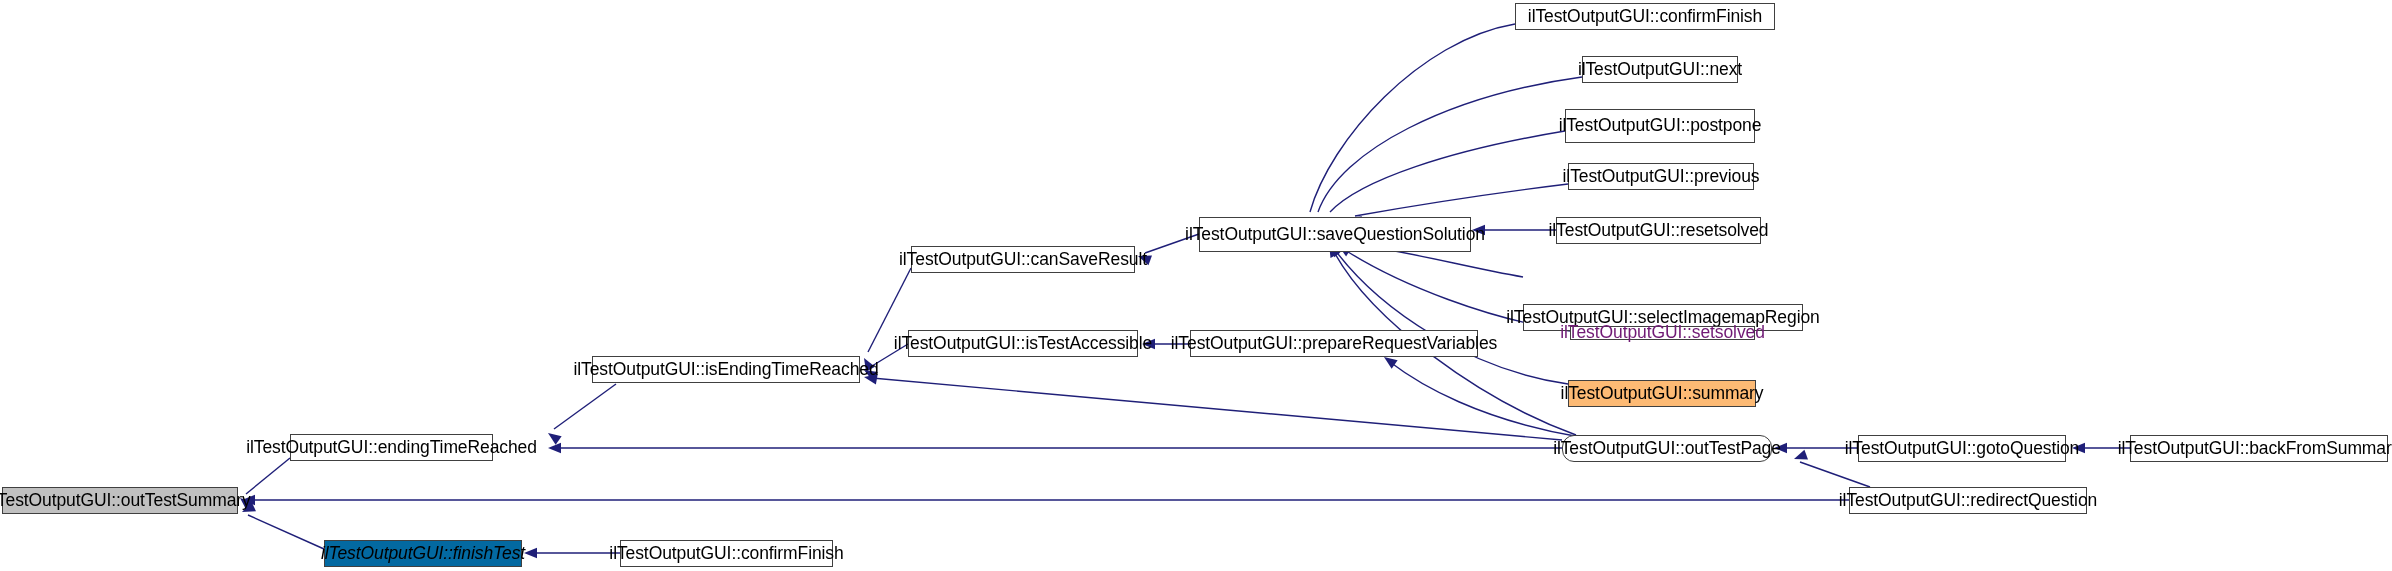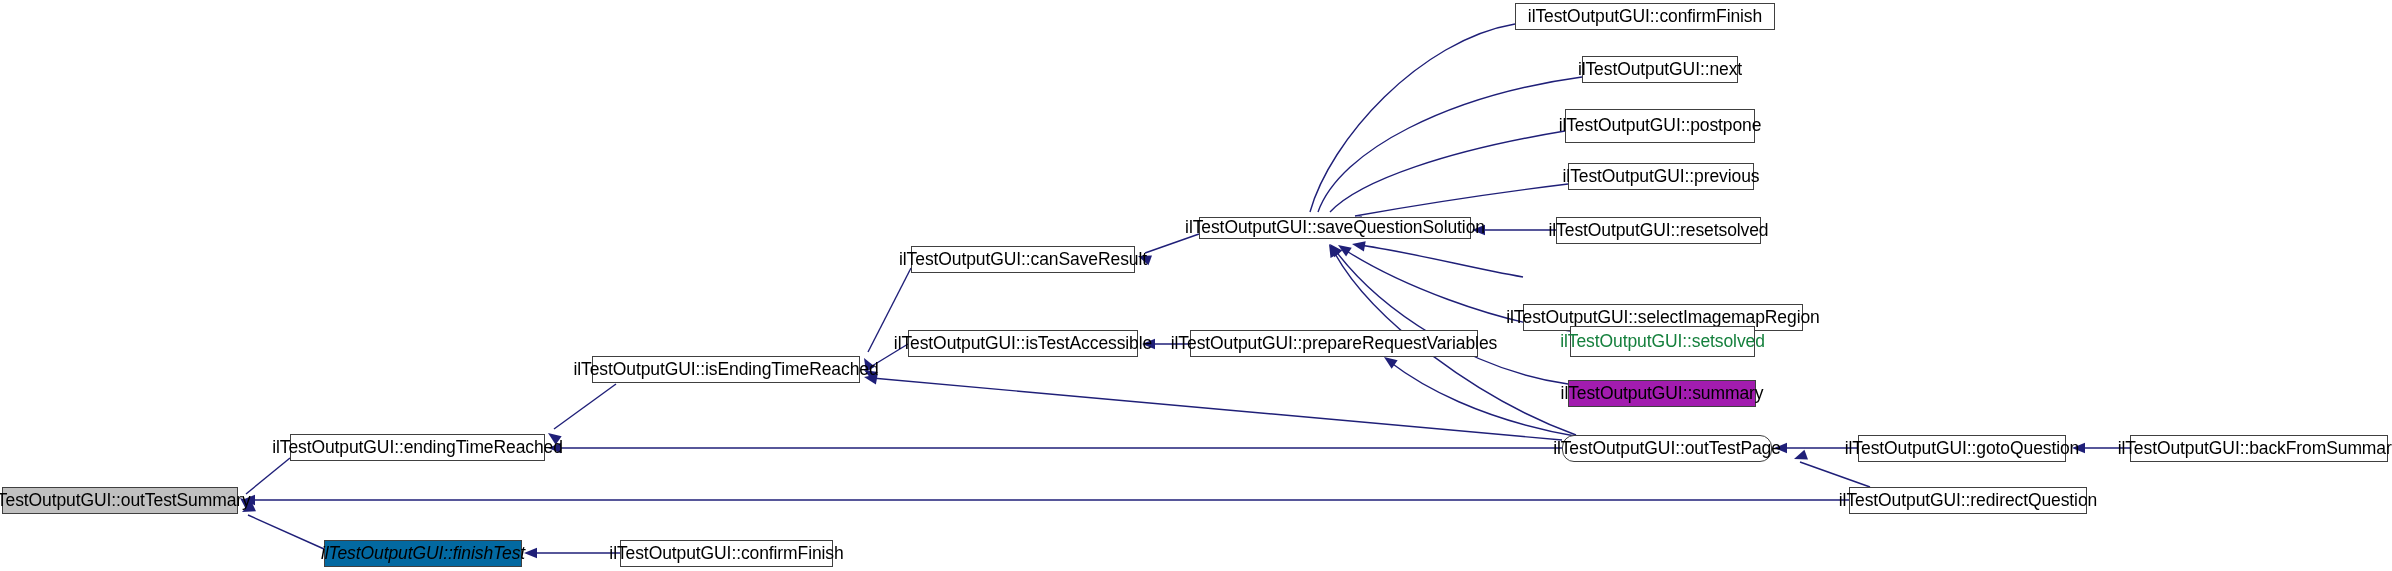--- a/index.html
+++ b/index.html
@@ -102,66 +102,66 @@
       <polygon points="0,0 -13,-5.2 -13,5.2" fill="#1f1f78" transform="translate(1774,448) rotate(180)"></polygon>
       <path d="M 2130,448 L 2080,448" fill="none" stroke="#1f1f78" stroke-width="1.4"></path>
       <polygon points="0,0 -13,-5.2 -13,5.2" fill="#1f1f78" transform="translate(2072,448) rotate(180)"></polygon>
       <path d="M 1870,487 L 1800,462" fill="none" stroke="#1f1f78" stroke-width="1.4"></path>
       <polygon points="0,0 -13,-5.2 -13,5.2" fill="#1f1f78" transform="translate(1794,459) rotate(160)"></polygon>
     </svg>
   <div id="node-layer">
       <div class="node current" style="left: 2px; top: 487px; width: 236px; height: 27px; border-color: rgb(64, 64, 64); background: rgb(192, 192, 192); color: rgb(0, 0, 0);">
         <span class="node-label">ilTestOutputGUI::outTestSummary</span>
       </div>
-      <div class="node" style="left: 290px; top: 434px; width: 255px; height: 27px; border-color: rgb(64, 64, 64); background: rgb(255, 255, 255); color: rgb(0, 0, 0);">
+      <div class="node" style="left: 290px; top: 434px; width: 203px; height: 27px; border-color: rgb(64, 64, 64); background: rgb(255, 255, 255); color: rgb(0, 0, 0);">
         <span class="node-label">ilTestOutputGUI::endingTimeReached</span>
       </div>
       <div class="node" style="left: 324px; top: 540px; width: 198px; height: 27px; border-color: rgb(64, 64, 64); background: #0369a1; color: rgb(0, 0, 0); font-style: italic;">
         <span class="node-label">ilTestOutputGUI::finishTest</span>
       </div>
       <div class="node" style="left: 620px; top: 540px; width: 213px; height: 27px; border-color: rgb(64, 64, 64); background: rgb(255, 255, 255); color: rgb(0, 0, 0);">
         <span class="node-label">ilTestOutputGUI::confirmFinish</span>
       </div>
       <div class="node" style="left: 592px; top: 356px; width: 268px; height: 27px; border-color: rgb(64, 64, 64); background: rgb(255, 255, 255); color: rgb(0, 0, 0); justify-content: center;">
         <span class="node-label">ilTestOutputGUI::isEndingTimeReached</span>
       </div>
       <div class="node" style="left: 911px; top: 246px; width: 224px; height: 27px; border-color: rgb(64, 64, 64); background: rgb(255, 255, 255); color: rgb(0, 0, 0);">
         <span class="node-label">ilTestOutputGUI::canSaveResult</span>
       </div>
       <div class="node" style="left: 908px; top: 330px; width: 230px; height: 27px; border-color: rgb(64, 64, 64); background: rgb(255, 255, 255); color: rgb(0, 0, 0);">
         <span class="node-label">ilTestOutputGUI::isTestAccessible</span>
       </div>
       <div class="node" style="left: 1190px; top: 330px; width: 288px; height: 27px; border-color: rgb(64, 64, 64); background: rgb(255, 255, 255); color: rgb(0, 0, 0);">
         <span class="node-label">ilTestOutputGUI::prepareRequestVariables</span>
       </div>
-      <div class="node" style="left: 1199px; top: 217px; width: 272px; height: 22px; border-color: rgb(64, 64, 64); background: rgb(255, 255, 255); color: rgb(0, 0, 0);">
+      <div class="node" style="left: 1199px; top: 217px; width: 272px; height: 35px; border-color: rgb(64, 64, 64); background: rgb(255, 255, 255); color: rgb(0, 0, 0);">
         <span class="node-label">ilTestOutputGUI::saveQuestionSolution</span>
       </div>
       <div class="node" style="left: 1515px; top: 3px; width: 260px; height: 27px; border-color: rgb(64, 64, 64); background: rgb(255, 255, 255); color: rgb(0, 0, 0);">
         <span class="node-label">ilTestOutputGUI::confirmFinish</span>
       </div>
       <div class="node" style="left: 1582px; top: 56px; width: 156px; height: 27px; border-color: rgb(64, 64, 64); background: rgb(255, 255, 255); color: rgb(0, 0, 0);">
         <span class="node-label">ilTestOutputGUI::next</span>
       </div>
       <div class="node" style="left: 1565px; top: 109px; width: 190px; height: 34px; border-color: rgb(64, 64, 64); background: rgb(255, 255, 255); color: rgb(0, 0, 0);">
         <span class="node-label">ilTestOutputGUI::postpone</span>
       </div>
       <div class="node" style="left: 1568px; top: 163px; width: 186px; height: 27px; border-color: rgb(64, 64, 64); background: rgb(255, 255, 255); color: rgb(0, 0, 0);">
         <span class="node-label">ilTestOutputGUI::previous</span>
       </div>
       <div class="node" style="left: 1556px; top: 217px; width: 205px; height: 27px; border-color: rgb(64, 64, 64); background: rgb(255, 255, 255); color: rgb(0, 0, 0);">
         <span class="node-label">ilTestOutputGUI::resetsolved</span>
       </div>
       <div class="node" style="left: 1523px; top: 272px; width: 280px; height: 27px; border-color: rgb(64, 64, 64); background: rgb(255, 255, 255); color: rgb(0, 0, 0); margin-top: 32px;">
         <span class="node-label">ilTestOutputGUI::selectImagemapRegion</span>
       </div>
-      <div class="node" style="left: 1570px; top: 326px; width: 185px; height: 31px; border-color: rgb(64, 64, 64); background: rgb(255, 255, 255); color: #15803d;">
+      <div class="node" style="left: 1570px; top: 326px; width: 185px; height: 14px; border-color: rgb(64, 64, 64); background: rgb(255, 255, 255); color: #701a75;">
         <span class="node-label">ilTestOutputGUI::setsolved</span>
       </div>
-      <div class="node" style="left: 1568px; top: 380px; width: 188px; height: 27px; border-color: rgb(64, 64, 64); background: #a21caf; color: rgb(0, 0, 0);">
+      <div class="node" style="left: 1568px; top: 380px; width: 188px; height: 27px; border-color: rgb(64, 64, 64); background: #fdba74; color: rgb(0, 0, 0);">
         <span class="node-label">ilTestOutputGUI::summary</span>
       </div>
       <div class="node" style="left: 1562px; top: 435px; width: 210px; height: 27px; border-color: rgb(64, 64, 64); background: rgb(255, 255, 255); color: rgb(0, 0, 0); border-radius: 12px;">
         <span class="node-label">ilTestOutputGUI::outTestPage</span>
       </div>
       <div class="node" style="left: 1858px; top: 435px; width: 208px; height: 27px; border-color: rgb(64, 64, 64); background: rgb(255, 255, 255); color: rgb(0, 0, 0);">
         <span class="node-label">ilTestOutputGUI::gotoQuestion</span>
       </div>
       <div class="node" style="left: 2130px; top: 435px; width: 258px; height: 27px; border-color: rgb(64, 64, 64); background: rgb(255, 255, 255); color: rgb(0, 0, 0);">
         <span class="node-label">ilTestOutputGUI::backFromSummary</span>

